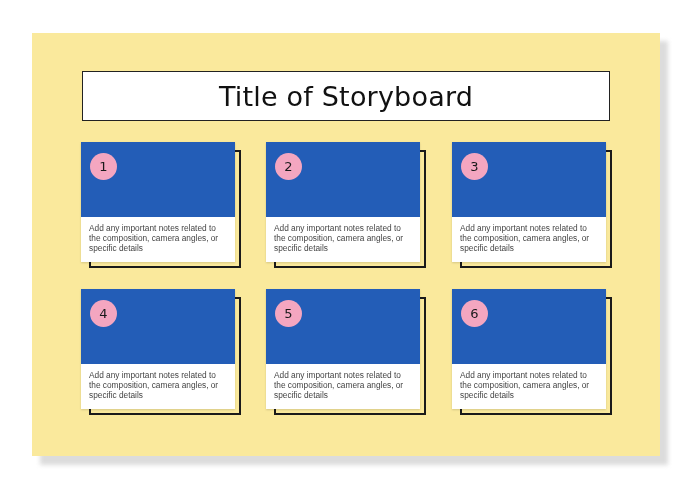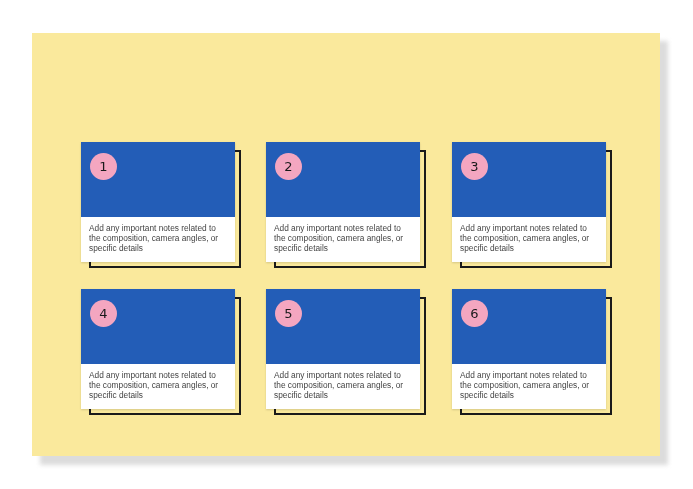--- a/index.html
+++ b/index.html
@@ -13,20 +13,23 @@
   .card .front { position: absolute; left: 0; top: 0; width: 154px; height: 120px; box-shadow: 0 1px 2px rgba(0,0,0,0.15); }
   .card .panel { height: 75px; position: relative; }
   .card .notes { height: 45px; background: #fff; box-sizing: border-box; padding: 6px 8px 0 8px; font-size: 8.3px; line-height: 10px; color: #444; }
   .badge { position: absolute; left: 9px; top: 11px; width: 27px; height: 27px; border-radius: 50%; display: flex; align-items: center; justify-content: center; font-family: "DejaVu Sans", sans-serif; font-size: 13px; color: #1a1a1a; }
 </style>
 </head>
 <body>
 
 <div class="shadow"></div>
 <div class="board" style="background: rgb(250, 233, 156);">
+  <div class="title-box">
+    <span>Title of Storyboard</span>
+  </div>
 
   <div class="card" style="left:49px; top:109px;">
     <div class="back" style="border-color: rgb(26, 26, 26);"></div>
     <div class="front">
       <div class="panel" style="background: rgb(35, 93, 183);">
         <div class="badge" style="background: rgb(244, 166, 192);">1</div>
       </div>
       <div class="notes">Add any important notes related to the composition, camera angles, or specific details</div>
     </div>
   </div>

